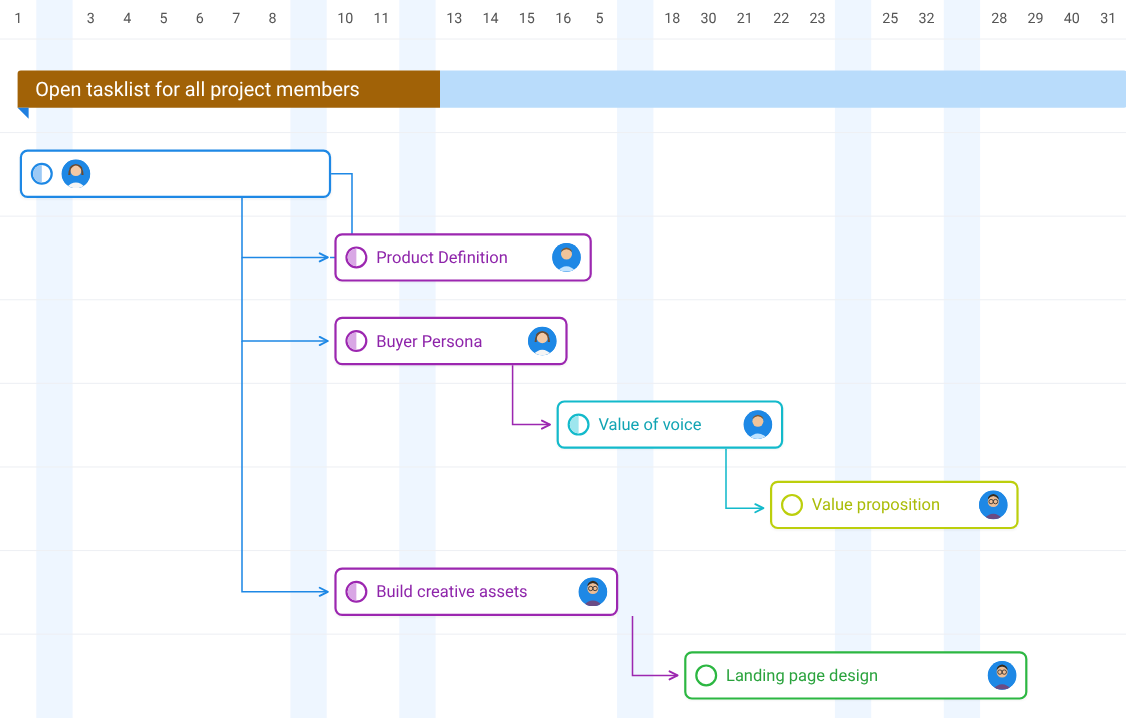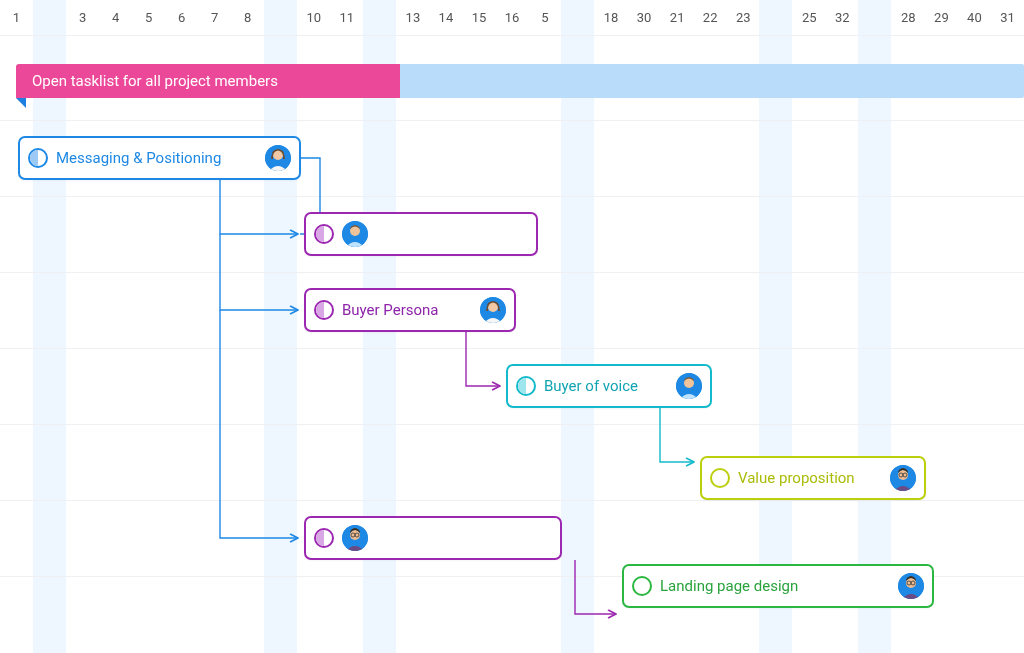--- a/index.html
+++ b/index.html
@@ -36,26 +36,26 @@
 
   
   .banner-row { position:absolute; left:16px; right:0; }
   .banner-tasklist {
     position: relative;
     height: 34px;
     display:flex;
     align-items:stretch;
   }
   .banner-dark {
-    background:#ec4899;
+    background:#a16207;
     color:#fff;
     display:flex;
     align-items:center;
     padding: 0 16px;
-    font-size:15px;
+    font-size:18px;
     border-radius:3px 0 0 0;
     position:relative;
   }
   .banner-dark::after{
     content:"";
     position:absolute;
     left:0;
     top:100%;
     width:0;height:0;
     border-top:10px solid #1f7fe0;
@@ -242,77 +242,78 @@
       <circle cx="11" cy="10" r="2" fill="none" stroke="#333" stroke-width="0.8"></circle>
       <circle cx="15" cy="10" r="2" fill="none" stroke="#333" stroke-width="0.8"></circle>
       <path d="M8 8 Q13 2 18 8 Q18 4 13 3 Q8 4 8 8 Z" fill="#3b2a18"></path>
       <path d="M4 26 Q13 16 22 26 Z" fill="#6b4b84"></path>
     </g>
   </defs>
 </svg>
 
 <div class="task c-blue" style="left:18px; top:136px; width:283px;">
   <span class="status-circle half"></span>
-  <span class="label">Messaging &amp; Positioning</span>
   <span class="avatar">
       <svg viewBox="0 0 26 26">
         <use href="#av-female"></use>
       </svg>
     </span>
 </div>
 
 <div class="task c-purple" style="left:304px; top:212px; width:234px;">
   <span class="status-circle half"></span>
+  <span class="label">Product Definition</span>
   <span class="avatar">
       <svg viewBox="0 0 26 26">
         <use href="#av-male1"></use>
       </svg>
     </span>
 </div>
 
 <div class="task c-purple" style="left:304px; top:288px; width:212px;">
   <span class="status-circle half"></span>
   <span class="label">Buyer Persona</span>
   <span class="avatar">
       <svg viewBox="0 0 26 26">
         <use href="#av-female"></use>
       </svg>
     </span>
 </div>
 
 <div class="task c-teal" style="left:506px; top:364px; width:206px;">
   <span class="status-circle half"></span>
-  <span class="label">Buyer of voice</span>
+  <span class="label">Value of voice</span>
   <span class="avatar">
       <svg viewBox="0 0 26 26">
         <use href="#av-male1"></use>
       </svg>
     </span>
 </div>
 
-<div class="task c-olive" style="left:700px; top:456px; width:226px;">
+<div class="task c-olive" style="left:700px; top:437px; width:226px;">
   <span class="status-circle"></span>
   <span class="label">Value proposition</span>
   <span class="avatar">
       <svg viewBox="0 0 26 26">
         <use href="#av-male2"></use>
       </svg>
     </span>
 </div>
 
 <div class="task c-purple" style="left:304px; top:516px; width:258px;">
   <span class="status-circle half"></span>
+  <span class="label">Build creative assets</span>
   <span class="avatar">
       <svg viewBox="0 0 26 26">
         <use href="#av-male2"></use>
       </svg>
     </span>
 </div>
 
-<div class="task c-green" style="left:622px; top:564px; width:312px;">
+<div class="task c-green" style="left:622px; top:592px; width:312px;">
   <span class="status-circle"></span>
   <span class="label">Landing  page design</span>
   <span class="avatar">
       <svg viewBox="0 0 26 26">
         <use href="#av-male2"></use>
       </svg>
     </span>
 </div>
 
 </body></html>

